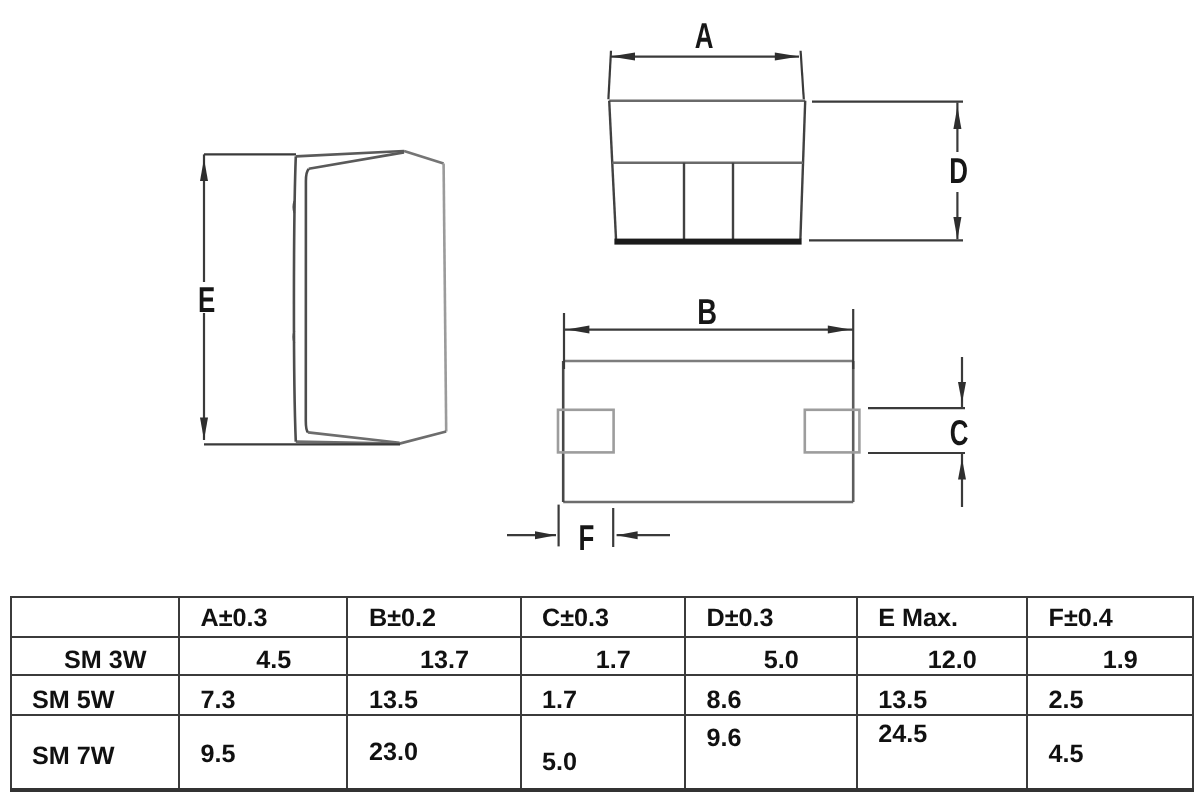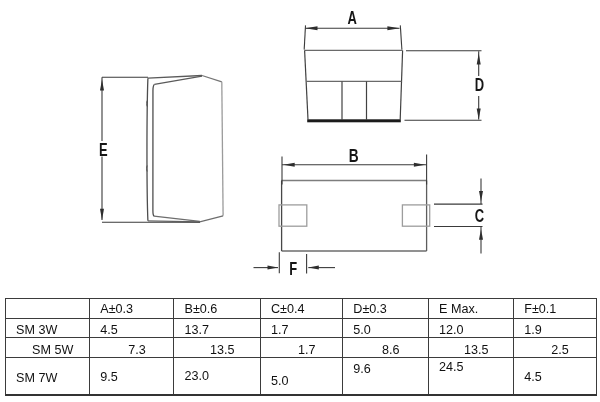--- a/index.html
+++ b/index.html
@@ -1,22 +1,22 @@
 <!DOCTYPE html>
 <html><head>
 <meta charset="utf-8">
 <style>
   html,body{margin:0;padding:0;background:#ffffff;width:600px;height:402px;overflow:hidden;}
   body{font-family:"Liberation Sans", sans-serif;}
   #stage{position:relative;width:600px;height:402px;}
   svg{position:absolute;left:0;top:0;}
-  table{border-collapse:collapse;position:absolute;left:5px;top:298px;width:591px;table-layout:fixed;}
+  table{border-collapse:collapse;position:absolute;left:5px;top:298px;width:591px;table-layout:fixed;font-weight:bold;}
   td{border:1px solid #3b3b3b;font-size:12.6px;line-height:11px;color:#111;padding:0 0 0 10px;vertical-align:middle;overflow:hidden;}
-  tr.dn3 td{padding-top:6px;} .pt3{padding-top:3px!important;} .pt2{padding-top:2px!important;}
-  tr.dn4 td{padding-top:6px;text-align:center;}
+  tr.dn3 td{padding-top:6px;text-align:center;} .pt3{padding-top:3px!important;} .pt2{padding-top:2px!important;}
+  tr.dn4 td{padding-top:6px;}
   table{border-bottom:2px solid #333;}
 </style>
 </head>
 <body>
 <div id="stage">
 <svg width="600" height="300" viewBox="0 0 600 300">
   <g fill="none" stroke-width="1.3">
 
     <path d="M147.9,78.2 L202,75.5" stroke="#5a5a5a"></path>
     <path d="M202,75.5 L221.8,81.8" stroke="#757575"></path>
@@ -124,25 +124,25 @@
         <col style="width:86.5px">
         <col style="width:82.3px">
         <col style="width:85.8px">
         <col style="width:85.2px">
         <col style="width:82.7px">
  </colgroup>
  <tbody>
         <tr style="height:19.5px">
           <td></td>
           <td class="pt3">A±0.3</td>
-          <td class="pt3">B±0.6</td>
-          <td class="pt3">C±0.4</td>
+          <td class="pt3">B±0.2</td>
+          <td class="pt3">C±0.3</td>
           <td class="pt3">D±0.3</td>
           <td class="pt3">E Max.</td>
-          <td class="pt3">F±0.1</td>
+          <td class="pt3">F±0.4</td>
         </tr>
  <tr style="height:19.5px" class="dn3">
           <td>SM 3W</td>
           <td>4.5</td>
           <td>13.7</td>
           <td>1.7</td>
           <td>5.0</td>
           <td>12.0</td>
           <td>1.9</td>
         </tr>

